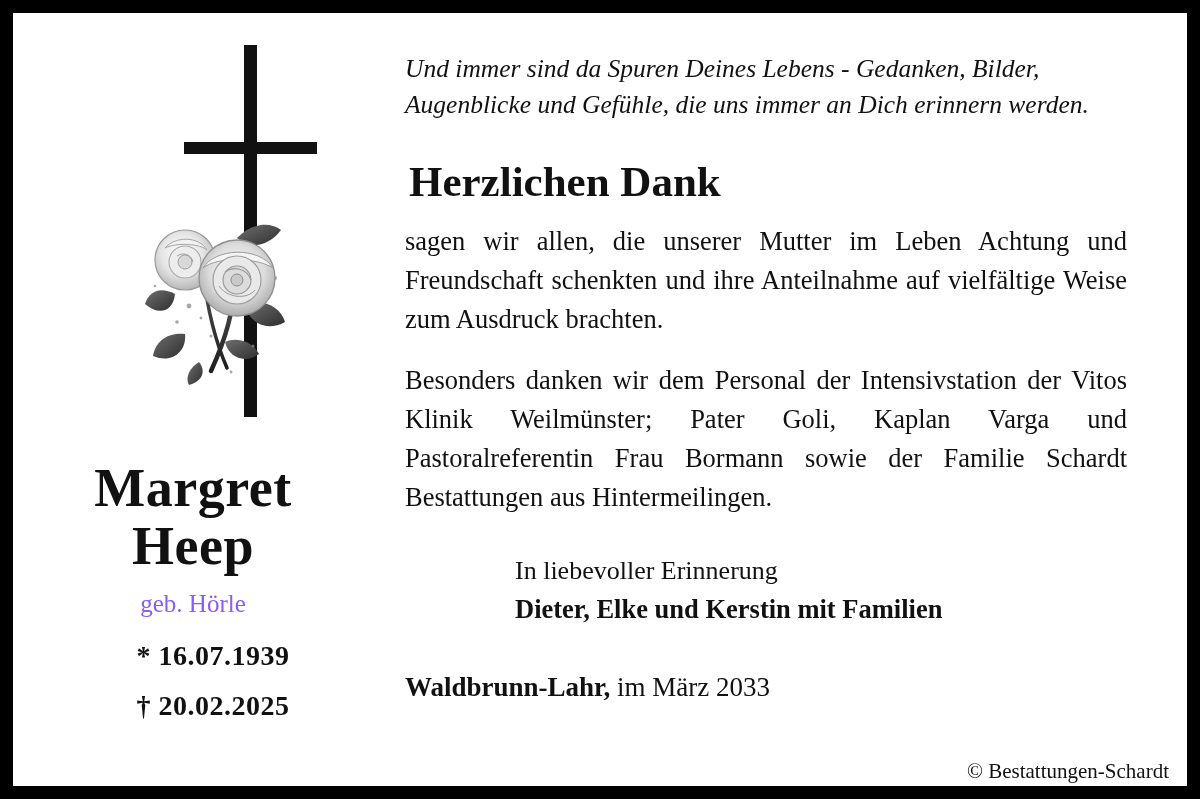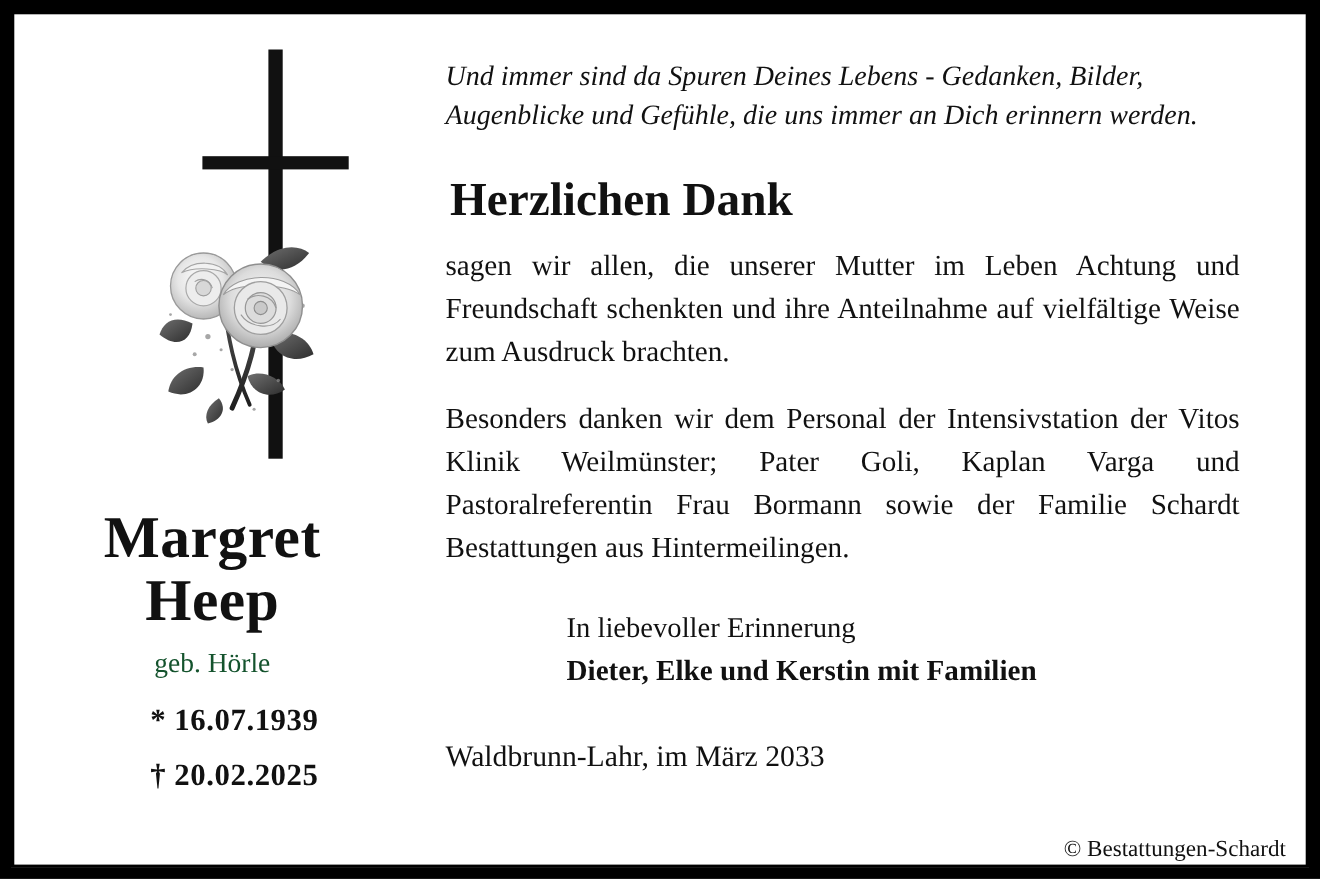--- a/index.html
+++ b/index.html
@@ -75,21 +75,21 @@
   }
   .given-name, .family-name {
     font-size: 54px;
     font-weight: bold;
     line-height: 1.08;
     color: #111111;
     letter-spacing: 0.5px;
   }
   .maiden-name {
     font-size: 25px;
-    color: #14532d;
+    color: #8b5cf6;
     margin-top: 14px;
   }
   .birth-date, .death-date {
     font-size: 28px;
     font-weight: bold;
     color: #111111;
     margin-top: 22px;
     letter-spacing: 0.5px;
     padding-left: 40px;
   }
@@ -128,21 +128,21 @@
   }
   .closing .family {
     font-weight: bold;
     font-size: 26.5px;
   }
   .place-line {
     margin-top: 42px;
     font-size: 27px;
   }
   .place-line .place {
-    font-weight: normal;
+    font-weight: bold;
   }
   .credit {
     position: absolute;
     right: 18px;
     bottom: 2px;
     font-size: 21px;
     color: #111111;
     white-space: nowrap;
   }
 </style>

